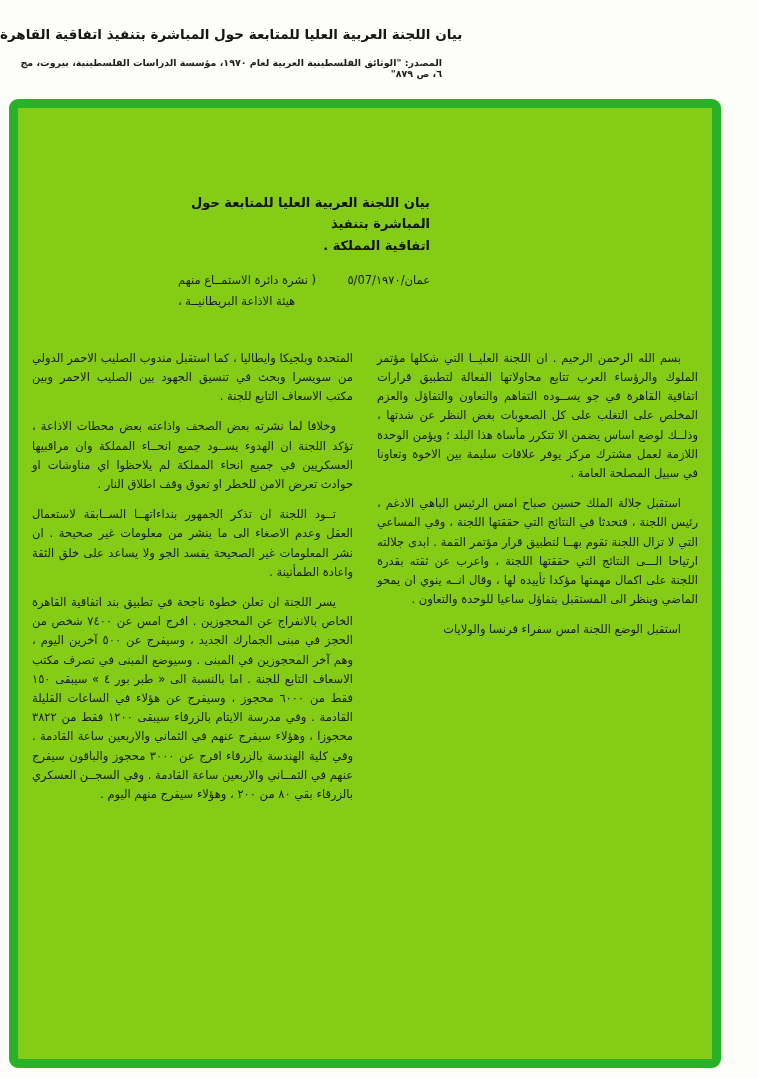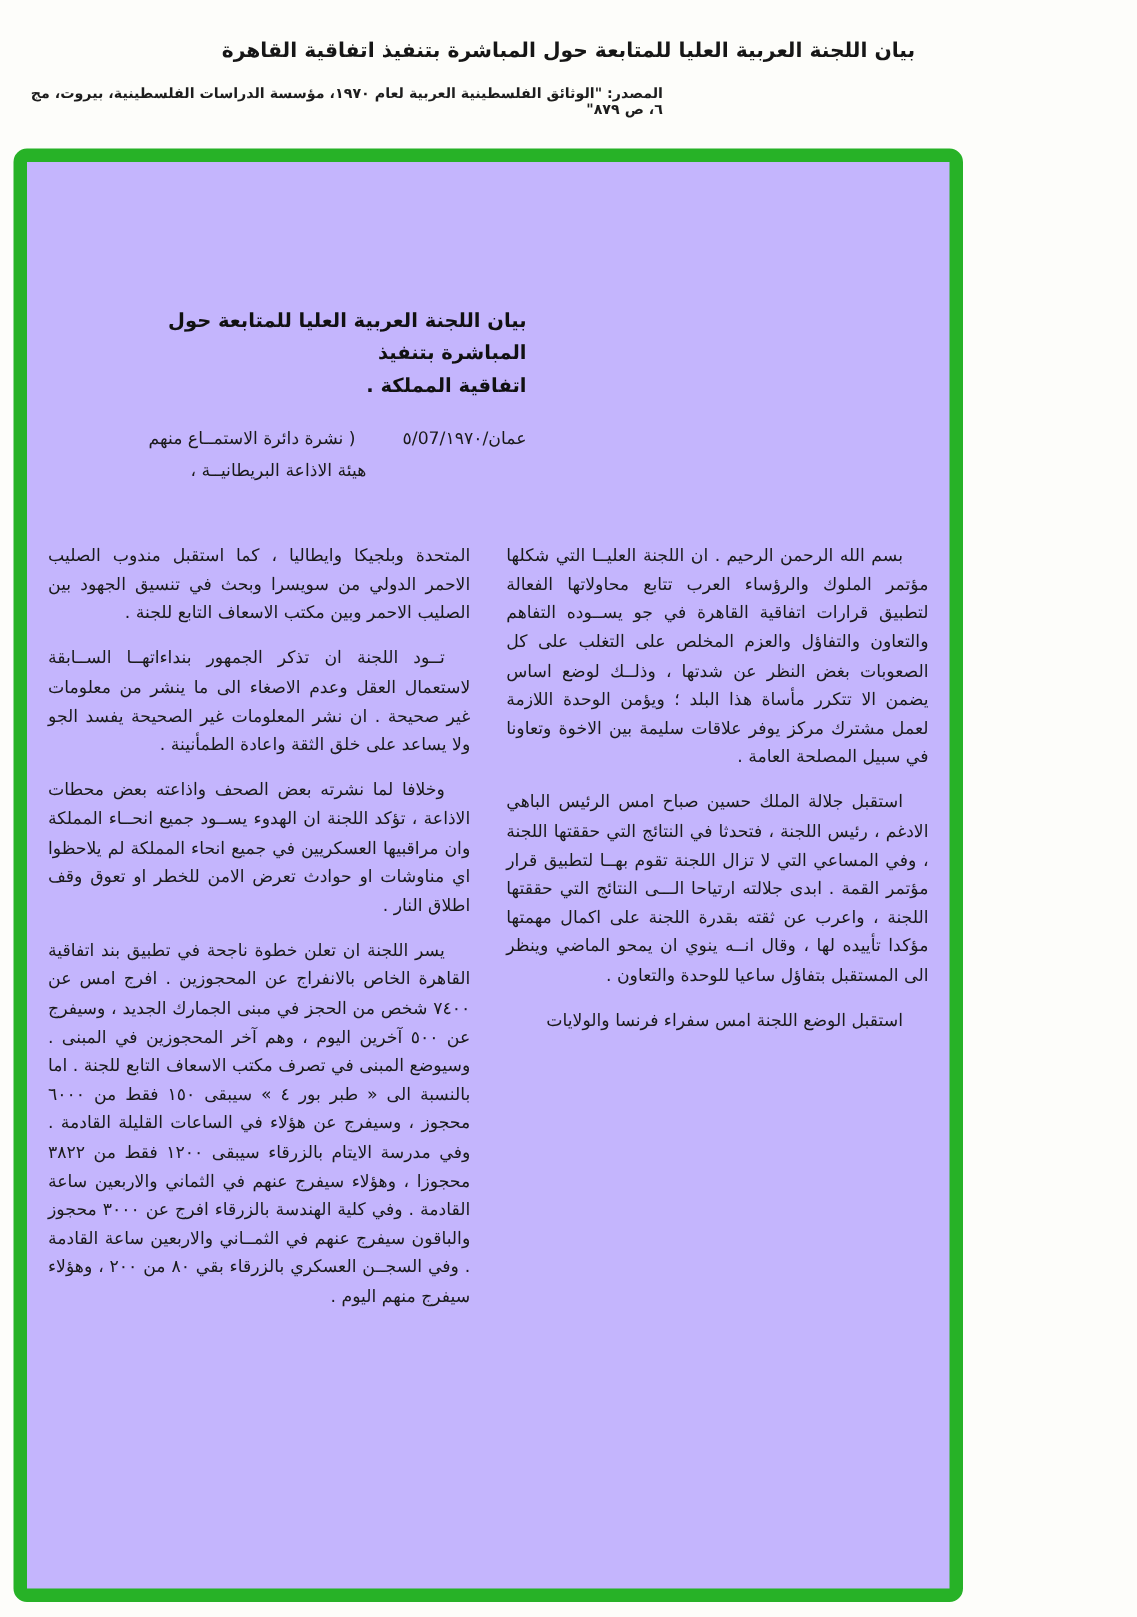--- a/index.html
+++ b/index.html
@@ -2,39 +2,39 @@
 <html lang="ar" dir="rtl"><head>
 <meta charset="utf-8">
 <style>
   html,body{margin:0;padding:0;}
   body{
     width:758px;height:1078px;position:relative;overflow:hidden;
     background:#fdfdfa;color:#161616;direction:rtl;
     font-family:"DejaVu Sans","Liberation Sans",sans-serif;
   }
   .hdr-title{
-    position:absolute;top:26px;left:0;right:0;text-align:center;
+    position:absolute;top:26px;left:0;right:0;text-align:left;
     font-weight:bold;font-size:13.5px;letter-spacing:.2px;
   }
   .hdr-source{
     position:absolute;top:57px;left:20px;width:422px;
     font-weight:bold;font-size:9.5px;text-align:right;direction:rtl;color:#1d1d1d;
   }
   .frame{
-    position:absolute;top:99px;left:9px;width:633px;height:969px;
+    position:absolute;top:99px;left:9px;width:712px;height:969px;
     box-sizing:border-box;border:9px solid #27b227;border-radius:9px;
-    background:#c4b5fd;padding:12px 14px;
+    background:#84cc16;padding:0 14px;
   }
   .doc-head{margin:84px 268px 0 0;width:252px;}
   .doc-title{
     font-weight:bold;font-size:13px;line-height:1.65;text-align:right;color:#111;
   }
   .dateline{margin-top:14px;font-size:11.5px;line-height:1.8;color:#1a1a1a;}
   .dl-row{display:flex;justify-content:space-between;}
-  .dl-left{text-align:left;margin-left:28px;}
+  .dl-left{text-align:left;}
   .body-cols{display:flex;gap:24px;margin-top:26px;}
   .col{flex:1;font-size:11.5px;line-height:1.67;text-align:justify;color:#1a1a1a;}
   .col p{margin:11px 0 3px 0;text-indent:17px;}
   .col p.no-indent{text-indent:0;}
 </style>
 </head>
 <body>
 
 <div class="hdr-title">بيان اللجنة العربية العليا للمتابعة حول المباشرة بتنفيذ اتفاقية القاهرة</div>
 <div class="hdr-source">المصدر: "الوثائق الفلسطينية العربية لعام ١٩٧٠، مؤسسة الدراسات الفلسطينية، بيروت، مج ٦، ص ٨٧٩"</div>
@@ -55,18 +55,18 @@
   </div>
 
   <div class="body-cols">
     <div class="col">
       <p>بسم الله الرحمن الرحيم . ان اللجنة العليــا التي شكلها مؤتمر الملوك والرؤساء العرب تتابع محاولاتها الفعالة لتطبيق قرارات اتفاقية القاهرة في جو يســوده التفاهم والتعاون والتفاؤل والعزم المخلص على التغلب على كل الصعوبات بغض النظر عن شدتها ، وذلــك لوضع اساس يضمن الا تتكرر مأساة هذا البلد ؛ ويؤمن الوحدة اللازمة لعمل مشترك مركز يوفر علاقات سليمة بين الاخوة وتعاونا في سبيل المصلحة العامة .</p>
       <p>استقبل جلالة الملك حسين صباح امس الرئيس الباهي الادغم ، رئيس اللجنة ، فتحدثا في النتائج التي حققتها اللجنة ، وفي المساعي التي لا تزال اللجنة تقوم بهــا لتطبيق قرار مؤتمر القمة . ابدى جلالته ارتياحا الـــى النتائج التي حققتها اللجنة ، واعرب عن ثقته بقدرة اللجنة على اكمال مهمتها مؤكدا تأييده لها ، وقال انــه ينوي ان يمحو الماضي وينظر الى المستقبل بتفاؤل ساعيا للوحدة والتعاون .</p>
       <p>استقبل الوضع اللجنة امس سفراء فرنسا والولايات</p>
     </div>
     <div class="col">
       <p class="no-indent">المتحدة وبلجيكا وايطاليا ، كما استقبل مندوب الصليب الاحمر الدولي من سويسرا وبحث في تنسيق الجهود بين الصليب الاحمر وبين مكتب الاسعاف التابع للجنة .</p>
+      <p>وخلافا لما نشرته بعض الصحف واذاعته بعض محطات الاذاعة ، تؤكد اللجنة ان الهدوء يســود جميع انحــاء المملكة وان مراقبيها العسكريين في جميع انحاء المملكة لم يلاحظوا اي مناوشات او حوادث تعرض الامن للخطر او تعوق وقف اطلاق النار .</p>
       <p>تــود اللجنة ان تذكر الجمهور بنداءاتهــا الســابقة لاستعمال العقل وعدم الاصغاء الى ما ينشر من معلومات غير صحيحة . ان نشر المعلومات غير الصحيحة يفسد الجو ولا يساعد على خلق الثقة واعادة الطمأنينة .</p>
-      <p>وخلافا لما نشرته بعض الصحف واذاعته بعض محطات الاذاعة ، تؤكد اللجنة ان الهدوء يســود جميع انحــاء المملكة وان مراقبيها العسكريين في جميع انحاء المملكة لم يلاحظوا اي مناوشات او حوادث تعرض الامن للخطر او تعوق وقف اطلاق النار .</p>
       <p>يسر اللجنة ان تعلن خطوة ناجحة في تطبيق بند اتفاقية القاهرة الخاص بالانفراج عن المحجوزين . افرج امس عن ٧٤٠٠ شخص من الحجز في مبنى الجمارك الجديد ، وسيفرج عن ٥٠٠ آخرين اليوم ، وهم آخر المحجوزين في المبنى . وسيوضع المبنى في تصرف مكتب الاسعاف التابع للجنة . اما بالنسبة الى « طبر بور ٤ » سيبقى ١٥٠ فقط من ٦٠٠٠ محجوز ، وسيفرج عن هؤلاء في الساعات القليلة القادمة . وفي مدرسة الايتام بالزرقاء سيبقى ١٢٠٠ فقط من ٣٨٢٢ محجوزا ، وهؤلاء سيفرج عنهم في الثماني والاربعين ساعة القادمة . وفي كلية الهندسة بالزرقاء افرج عن ٣٠٠٠ محجوز والباقون سيفرج عنهم في الثمــاني والاربعين ساعة القادمة . وفي السجــن العسكري بالزرقاء بقي ٨٠ من ٢٠٠ ، وهؤلاء سيفرج منهم اليوم .</p>
     </div>
   </div>
 </div>
 
 </body></html>

